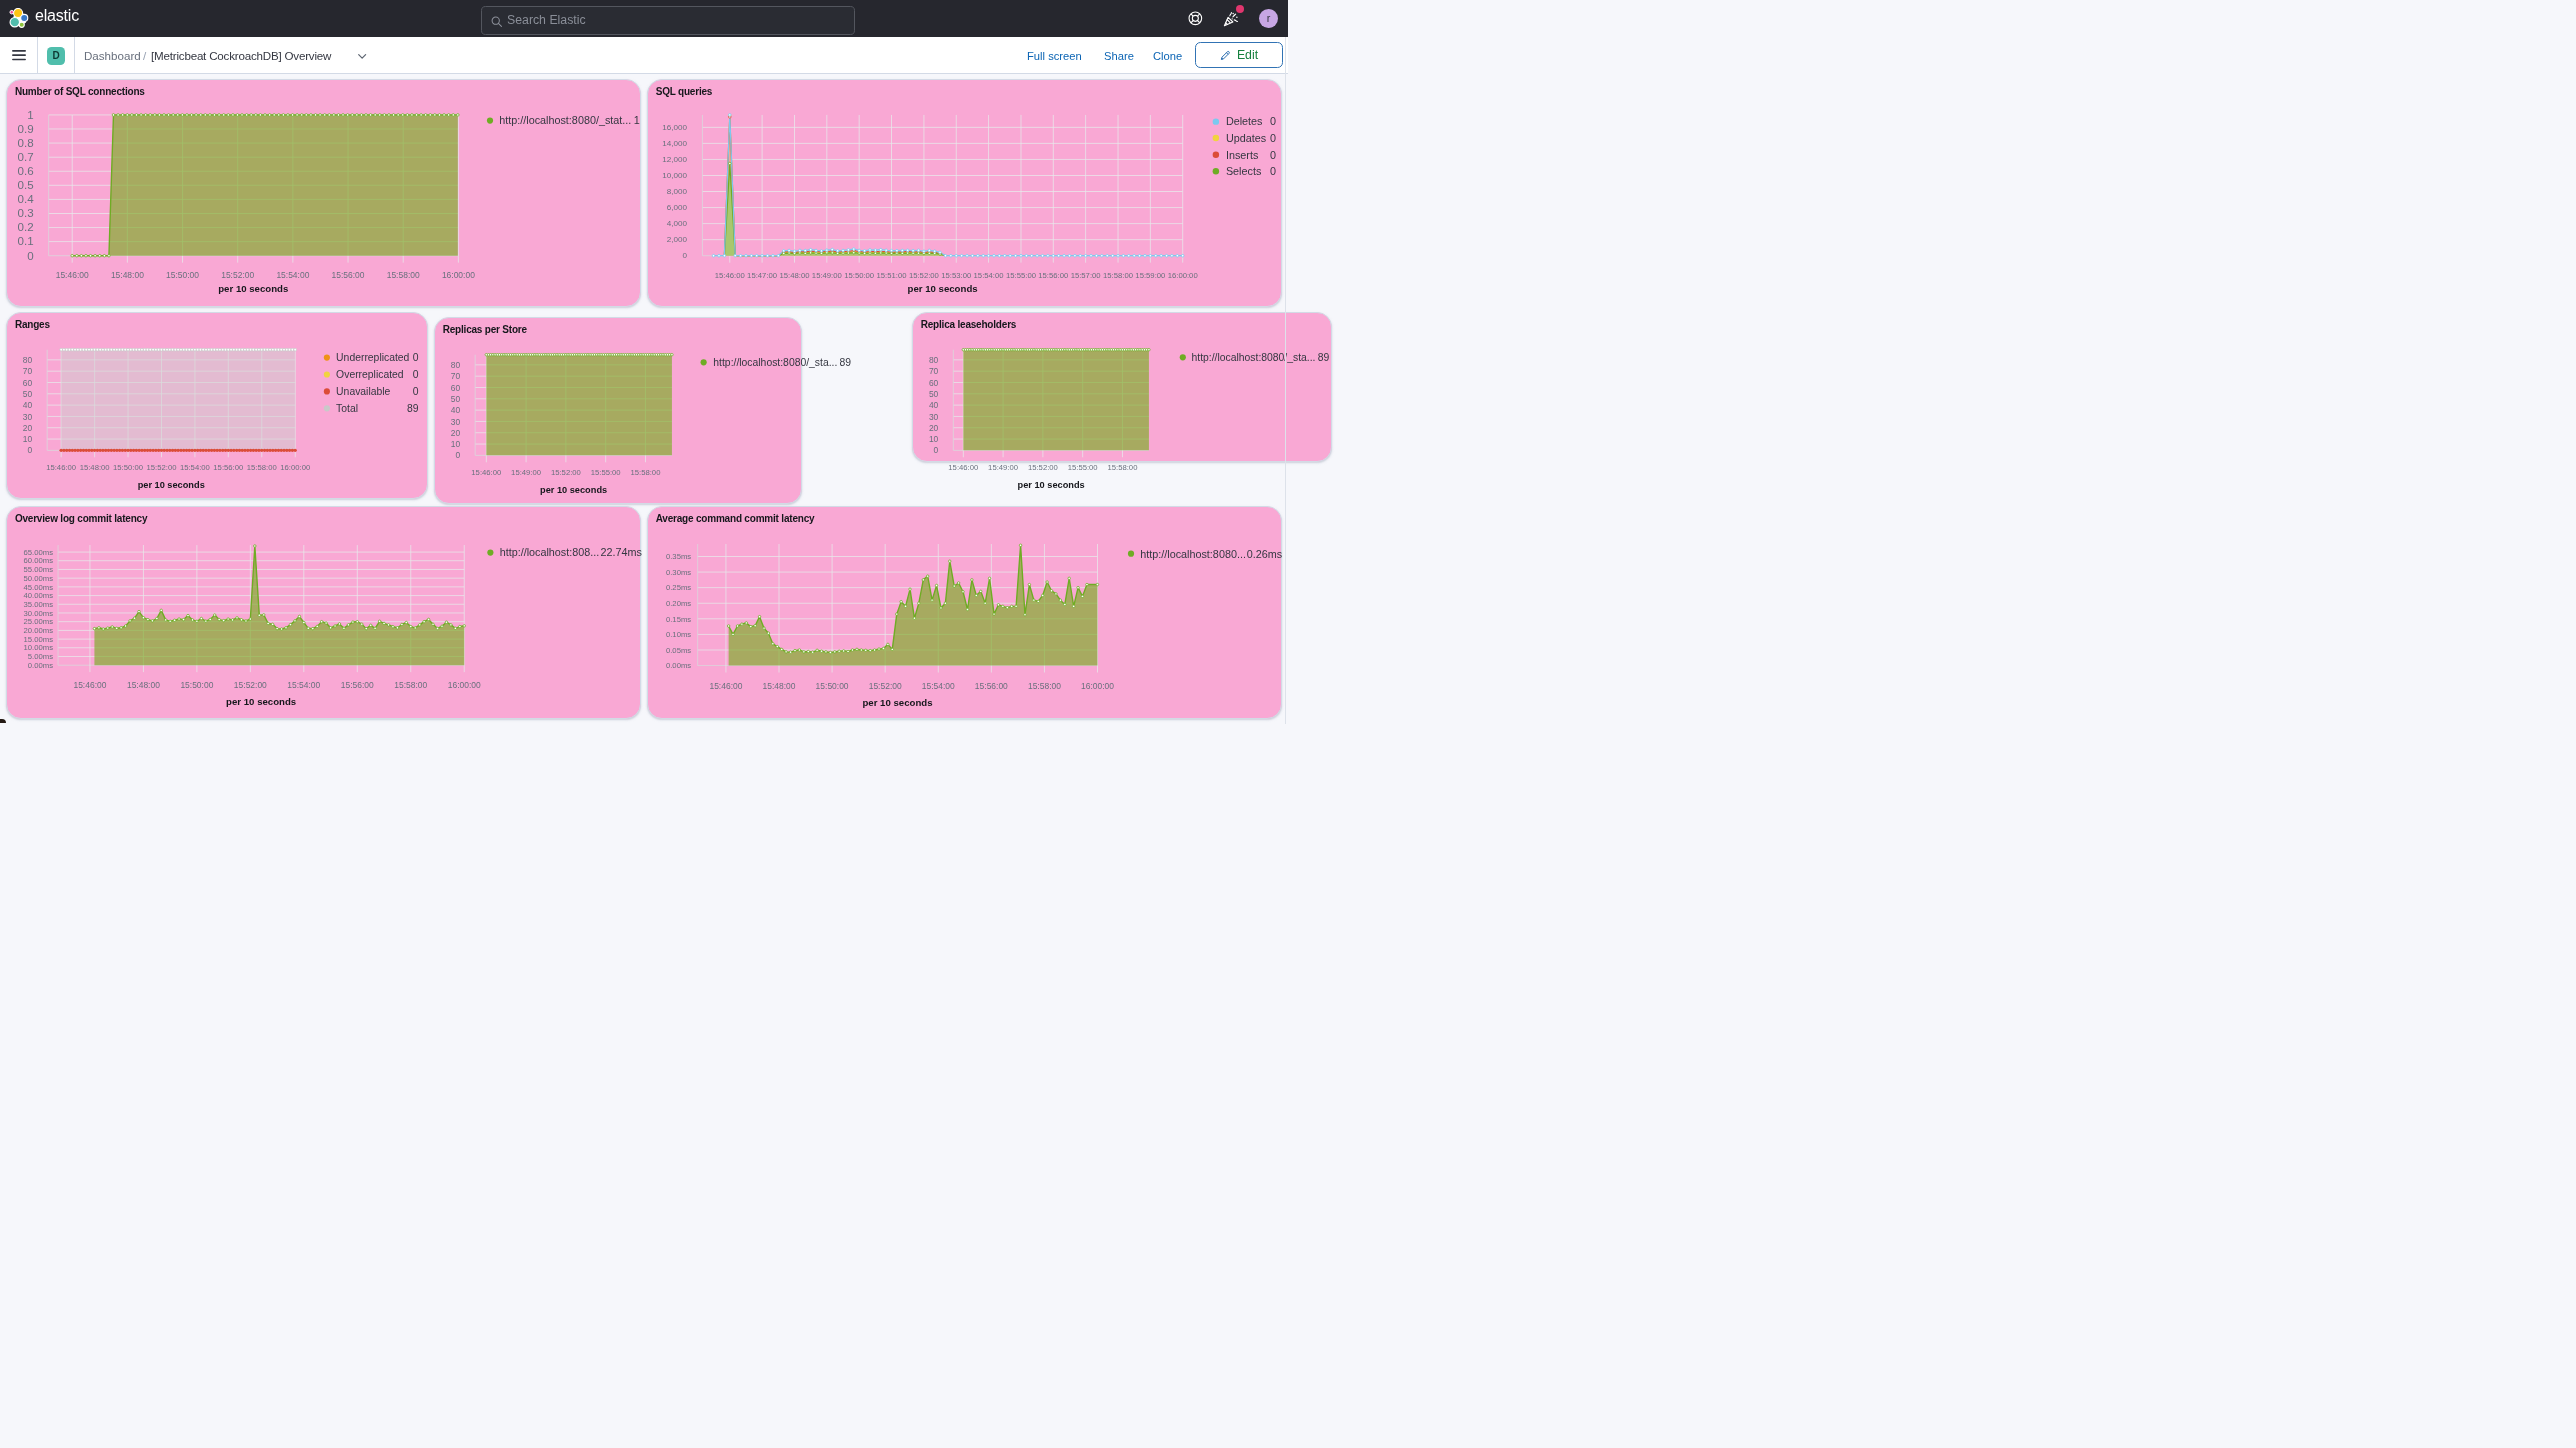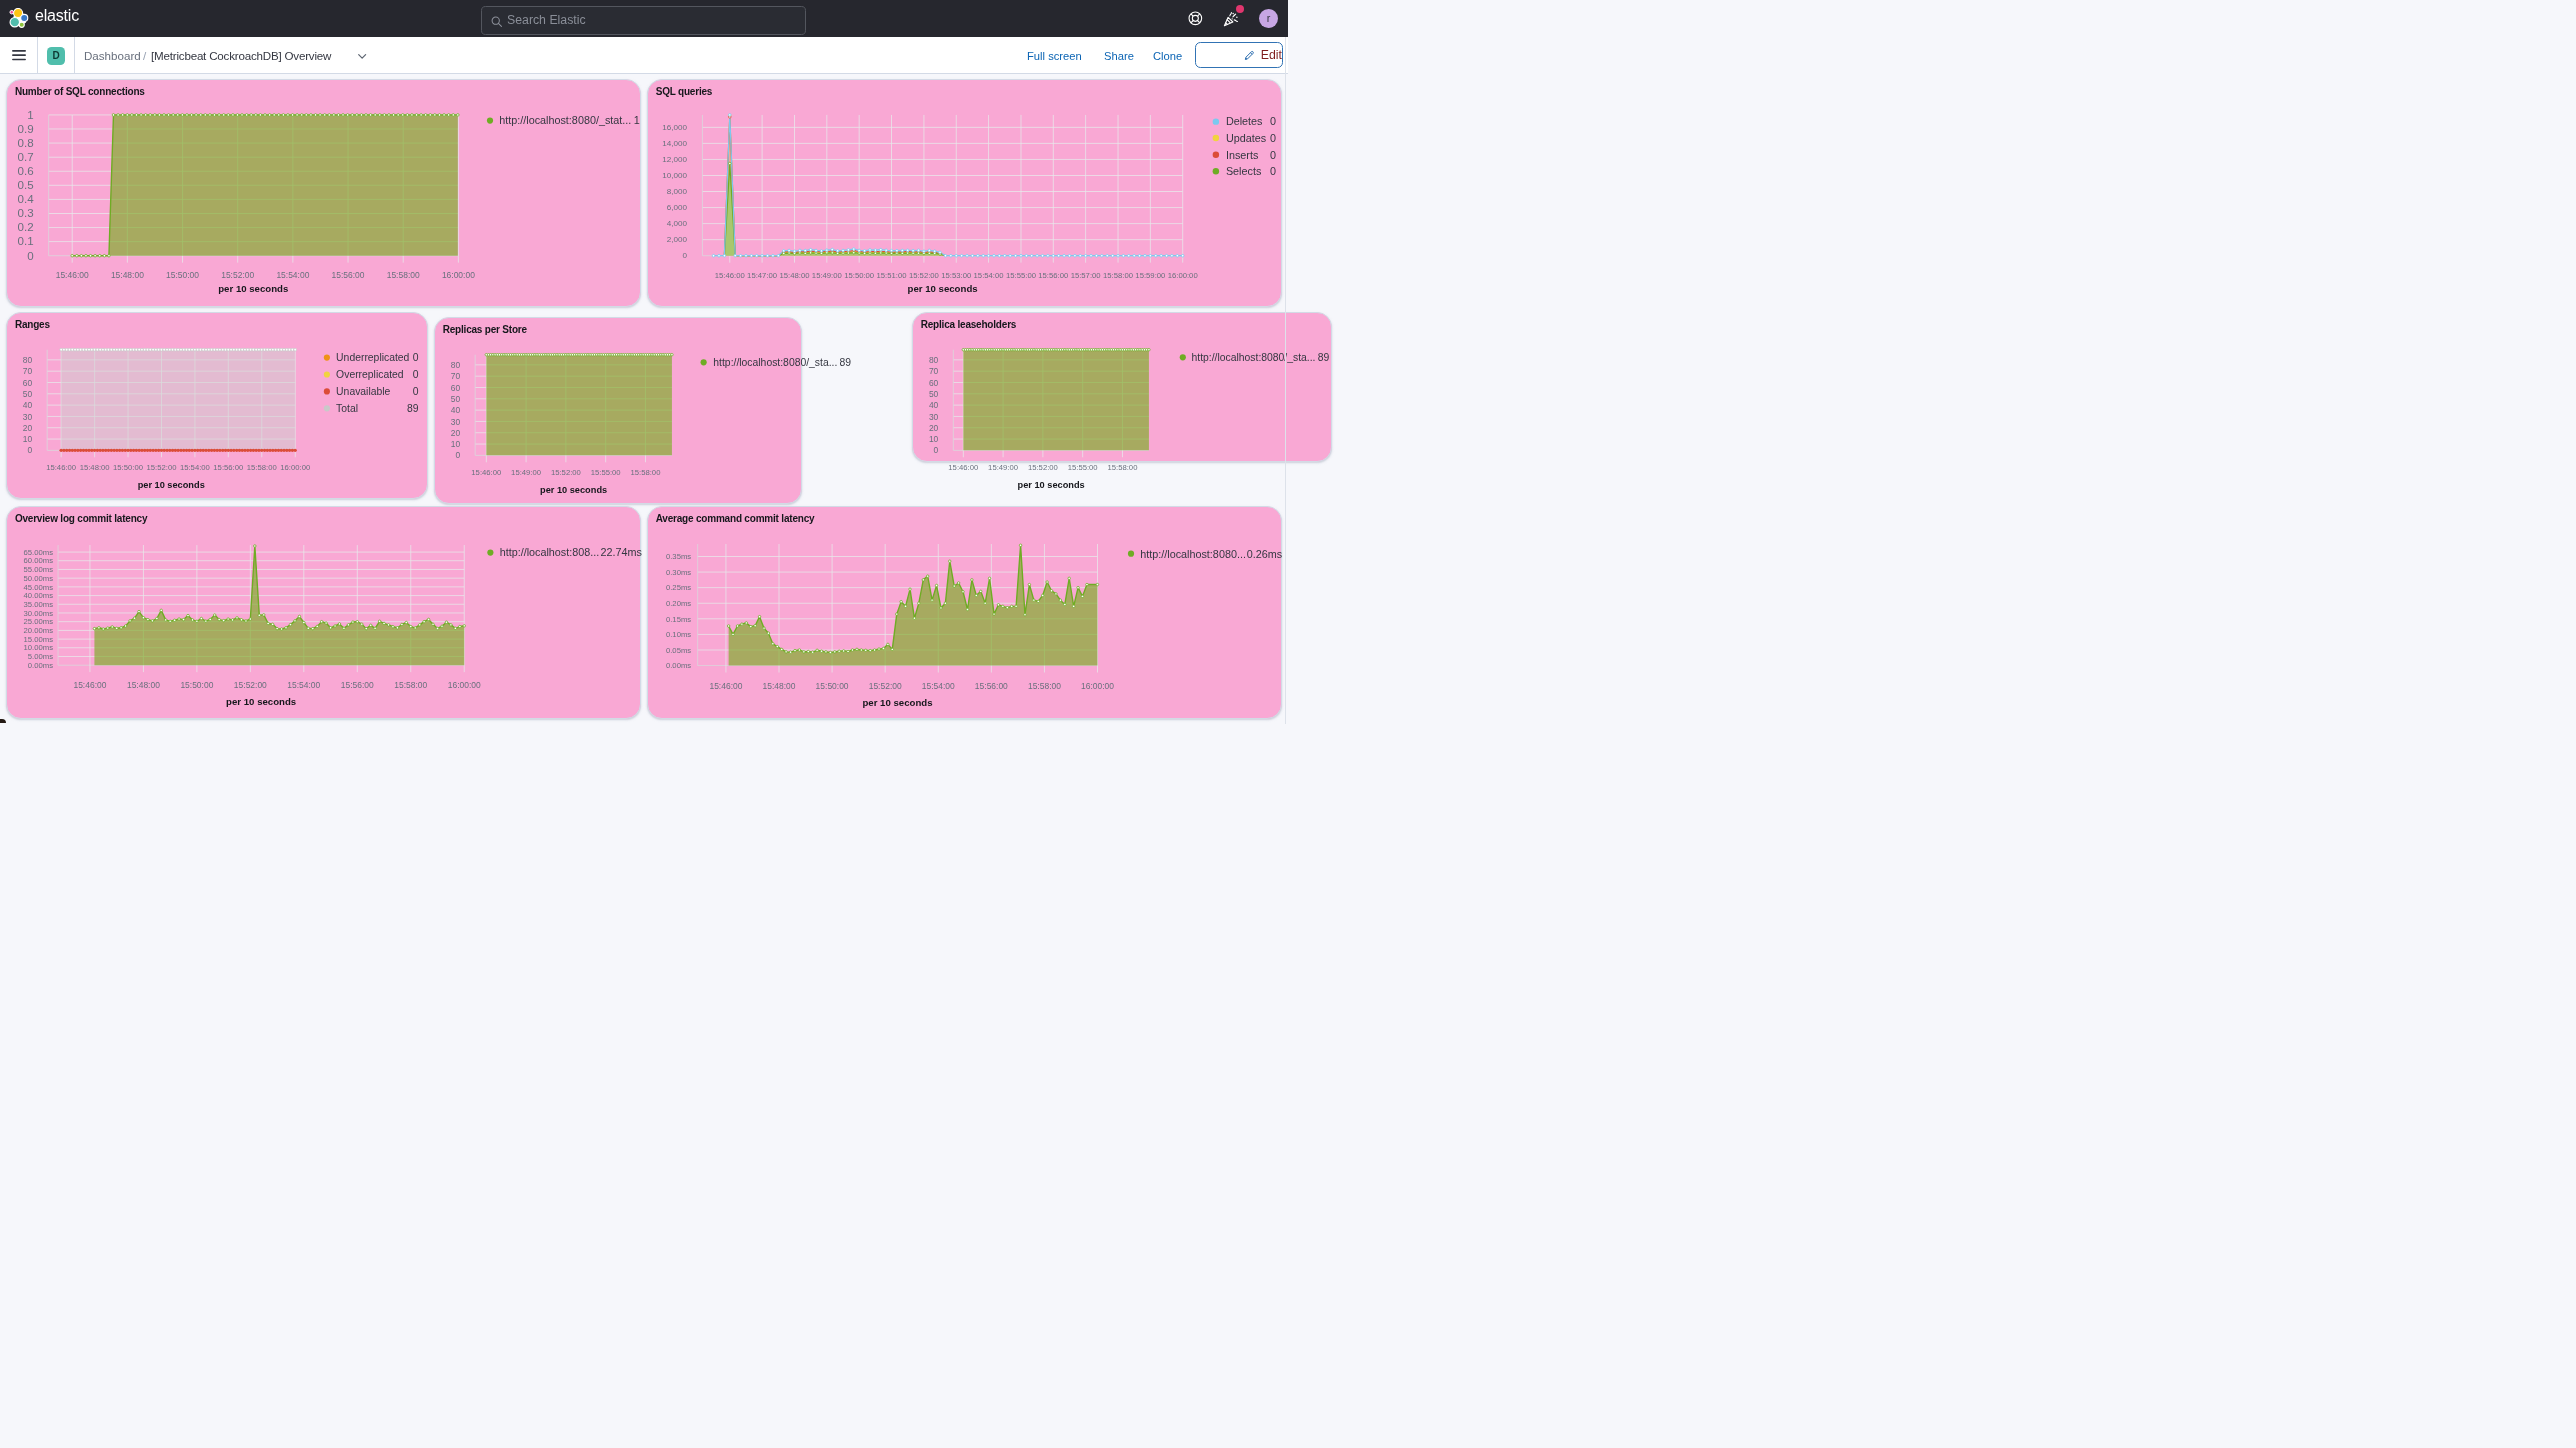--- a/index.html
+++ b/index.html
@@ -1,26 +1,26 @@
 <!DOCTYPE html>
 <html style="font-size:12.3px"><head><meta charset="utf-8">
 <style>
 *{margin:0;padding:0;box-sizing:border-box}
 html,body{width:1288px;height:724px;overflow:hidden;font-family:"Liberation Sans",sans-serif;background:#F6F7FB}
 .topbar{position:absolute;left:0;top:0;width:1288px;height:37px;background:#26272E}
 .brand{position:absolute;left:35px;top:7.3px;color:#fff;font-size:16px;font-weight:400;letter-spacing:-0.2px}
-.search{position:absolute;left:481px;top:5.8px;width:325px;height:29px;border:0.8px solid #53565E;border-radius:4.6px;background:#2A2C33}
+.search{position:absolute;left:481px;top:5.8px;width:374px;height:29px;border:0.8px solid #53565E;border-radius:4.6px;background:#2A2C33}
 .search span{position:absolute;left:25px;top:6.2px;font-size:12.3px;color:#8A8E98}
 .navbar{position:absolute;left:0;top:37px;width:1288px;height:37px;background:#fff;border-bottom:0.8px solid #D3DAE6}
 .vsep{position:absolute;top:37px;width:0.8px;height:37px;background:#D3DAE6}
 .dbadge{position:absolute;left:47px;top:9.6px;width:18px;height:18px;border-radius:4.6px;background:#50BEAC;color:#0E3933;font-weight:700;font-size:10px;text-align:center;line-height:18px}
 .crumb{position:absolute;top:12.3px;font-size:11.6px;color:#69707D}
 .crumbtitle{position:absolute;top:12.3px;font-size:11.6px;font-weight:400;letter-spacing:-0.2px;color:#343741}
 .navlink{position:absolute;top:12.7px;font-size:11.2px;font-weight:500;color:#0B64B4}
-.editbtn{position:absolute;left:1195px;top:5.4px;width:88px;height:26px;border:1.1px solid #3173B4;border-radius:5.4px;background:#fff;color:#7f1d1d;font-size:12.3px;font-weight:500;text-align:right;line-height:24px}
+.editbtn{position:absolute;left:1195px;top:5.4px;width:88px;height:26px;border:1.1px solid #3173B4;border-radius:5.4px;background:#fff;color:#15803d;font-size:12.3px;font-weight:500;text-align:center;line-height:24px}
 .panel{position:absolute;background:#f9a8d4;border:0.8px solid #D3DAE6;border-radius:15px;box-shadow:0 1.5px 1.5px -0.8px rgba(152,162,179,.3),0 0.8px 3.9px -1.5px rgba(152,162,179,.3)}
 .ptitle{position:absolute;left:7.7px;top:6.2px;font-size:10px;font-weight:700;letter-spacing:-0.2px;color:#16171C}
 svg text{font-family:"Liberation Sans",sans-serif}
 .rline{position:absolute;left:1285px;top:37px;width:0.8px;height:687px;background:#DDE2EA}
 .corner{position:absolute;left:0px;top:719px;width:6.2px;height:4.2px;background:#241A14;border-top-right-radius:4.6px}
 </style></head>
 <body>
 <div class="topbar">
     <svg width="21" height="21" viewBox="0 0 32 32" style="position:absolute;left:8.5px;top:7.7px">
 <path d="M16 6 L7 12 L6 24 L16 28 L26 22 L25 10 Z" fill="#fff"></path>

